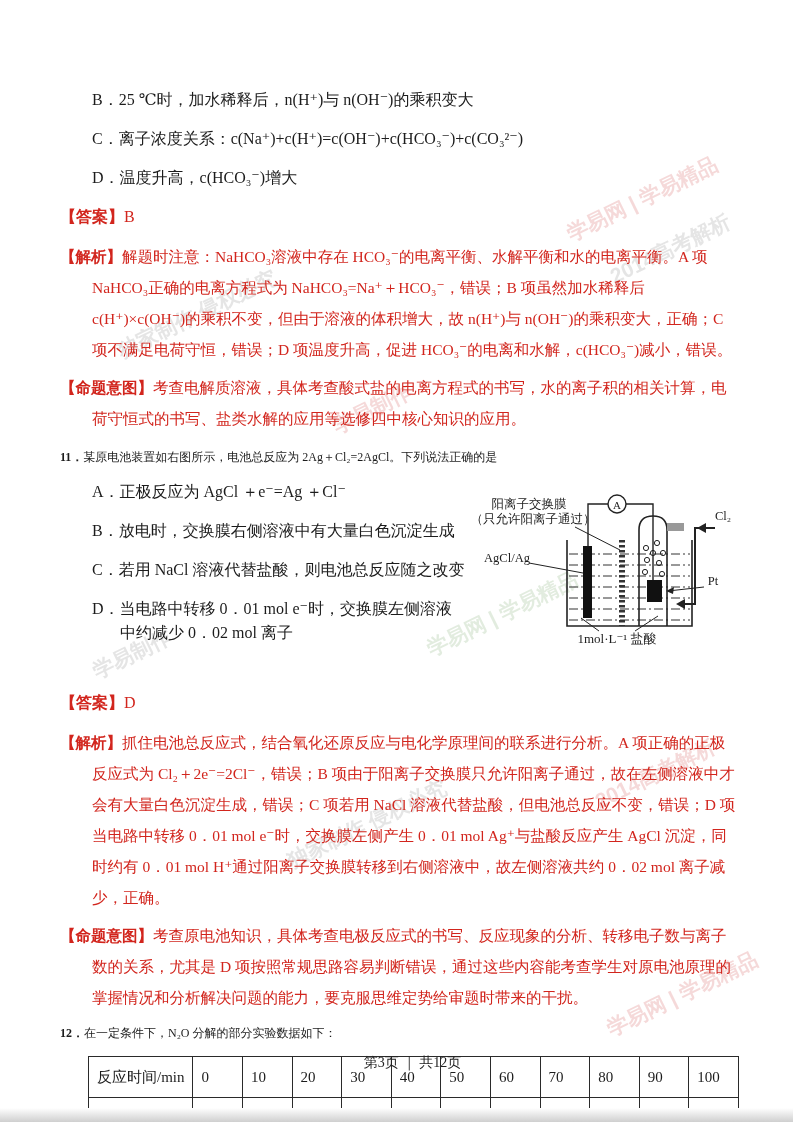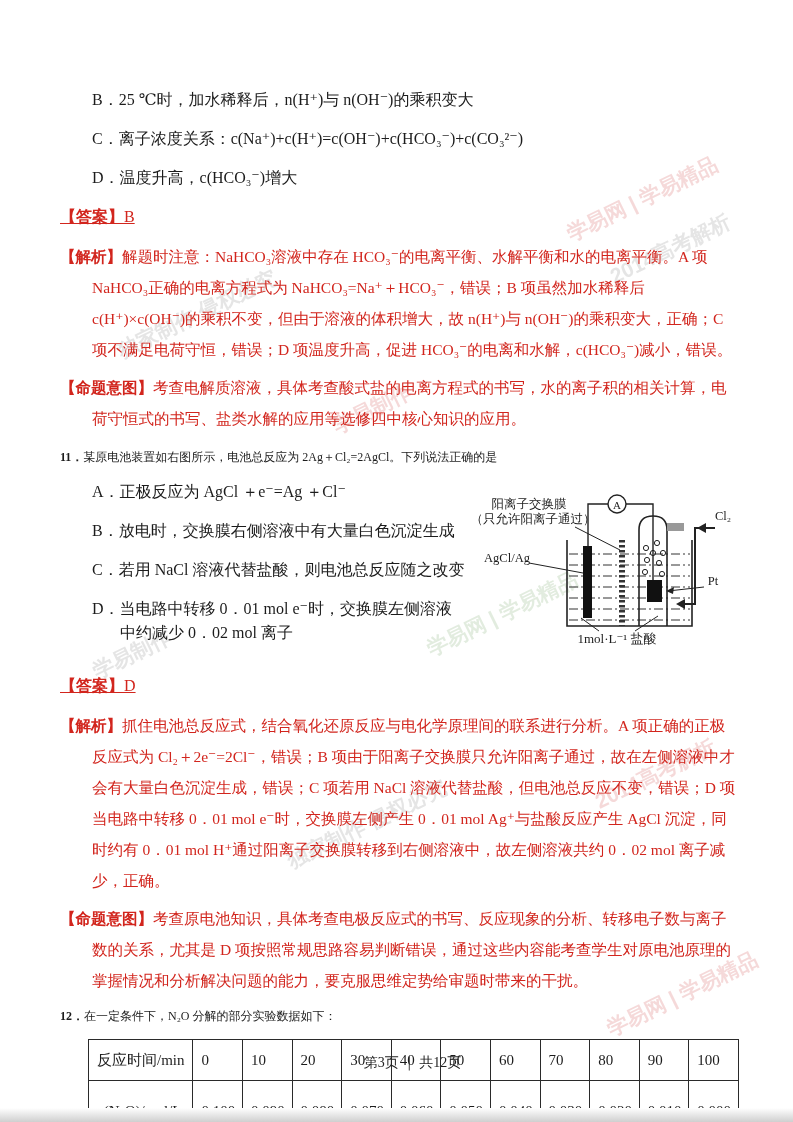--- a/index.html
+++ b/index.html
@@ -14,21 +14,21 @@
   
   .wm { position:absolute; z-index:1; font-family:"Liberation Sans","DejaVu Sans",sans-serif;
         font-size:21px; font-weight:bold; white-space:nowrap; transform:rotate(-26deg);
         pointer-events:none; }
   .wm-pink { color:rgba(222,130,130,0.30); }
   .wm-gray { color:rgba(160,160,160,0.28); }
   .wm-green{ color:rgba(150,185,140,0.28); }
 
   .q-option { margin:0 0 15px 32px; padding-left:28px; text-indent:-28px;
               font-size:16px; line-height:24px; }
-  .ans-line { margin:6px 0 12px 0; font-size:16px; line-height:24px;text-decoration:underline; }
+  .ans-line { margin:6px 0 12px 0; font-size:16px; line-height:24px; }
   .red  { color:#d2251d; }
   .blabel { font-weight:bold; }
   .para { padding-left:32px; text-indent:-32px; font-size:15.5px;
           line-height:31px; margin:0 0 7px 0; }
   .stem { font-size:12px; line-height:26px; margin:10px 0 10px 0; }
   .qnum { font-weight:bold; }
 
   .q11-body { display:flex; align-items:center; }
   .q11-opts { width:442px; }
   .q11-diagram { width:272px; margin-top:2px; }
@@ -145,21 +145,21 @@
           <polygon points="230,38 239,33 239,43" fill="#222"></polygon>
           <text x="256" y="30" font-size="12.5" text-anchor="middle">Cl₂</text>
 
           <text x="150" y="153" font-size="13" text-anchor="middle">1mol·L⁻¹ 盐酸</text>
           <line x1="132" y1="141" x2="114" y2="128" stroke="#222" stroke-width="1"></line>
           <line x1="168" y1="141" x2="191" y2="126" stroke="#222" stroke-width="1"></line>
         </svg>
       </div>
     </div>
 
-    <div class="ans-line red" style="margin-top:14px;">
+    <div class="ans-line red" style="margin-top:31px;">
       <span class="blabel">【答案】</span><span>D</span>
     </div>
     <div class="para red">
       <span class="blabel">【解析】</span><span>抓住电池总反应式，结合氧化还原反应与电化学原理间的联系进行分析。A 项正确的正极反应式为 Cl₂＋2e⁻=2Cl⁻，错误；B 项由于阳离子交换膜只允许阳离子通过，故在左侧溶液中才会有大量白色沉淀生成，错误；C 项若用 NaCl 溶液代替盐酸，但电池总反应不变，错误；D 项当电路中转移 0．01 mol e⁻时，交换膜左侧产生 0．01 mol Ag⁺与盐酸反应产生 AgCl 沉淀，同时约有 0．01 mol H⁺通过阳离子交换膜转移到右侧溶液中，故左侧溶液共约 0．02 mol 离子减少，正确。</span>
     </div>
     <div class="para red">
       <span class="blabel">【命题意图】</span><span>考查原电池知识，具体考查电极反应式的书写、反应现象的分析、转移电子数与离子数的关系，尤其是 D 项按照常规思路容易判断错误，通过这些内容能考查学生对原电池原理的掌握情况和分析解决问题的能力，要克服思维定势给审题时带来的干扰。</span>
     </div>
 
     <div class="stem" style="margin-top:4px;">

